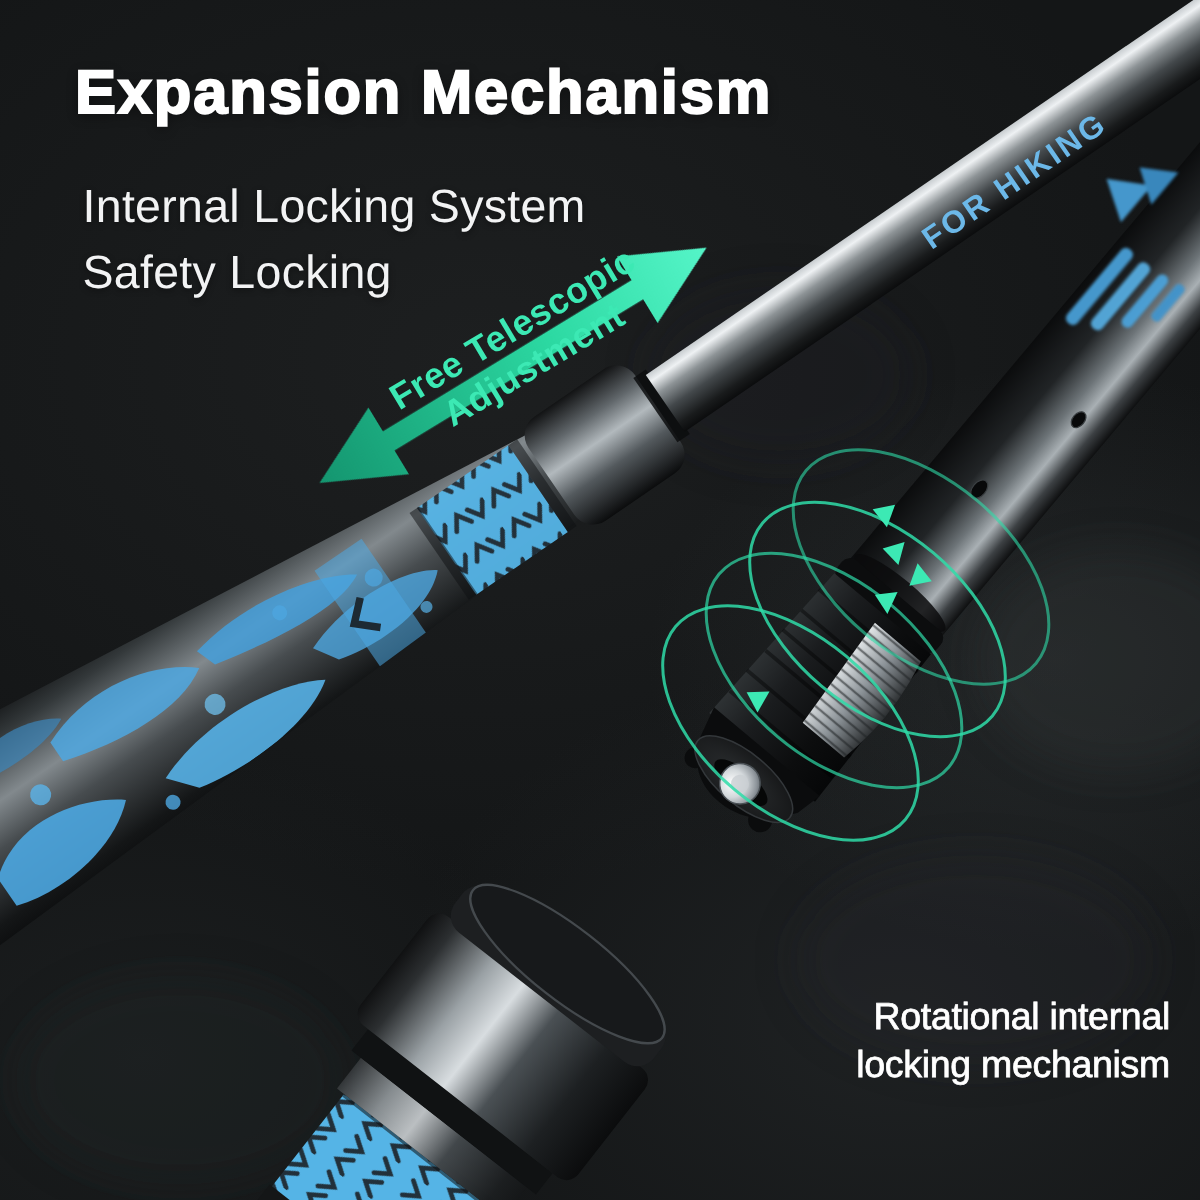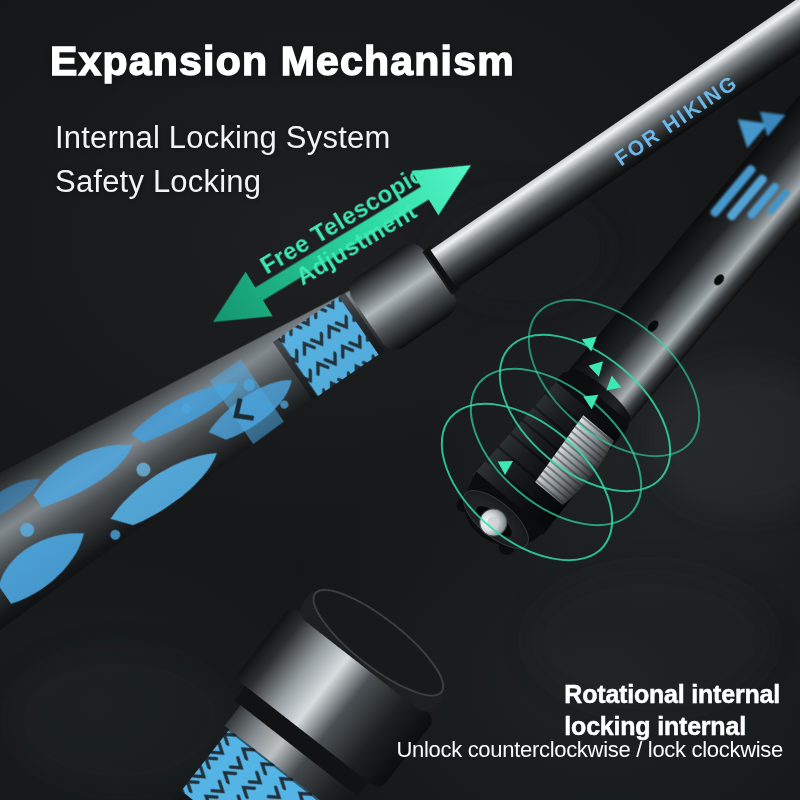--- a/index.html
+++ b/index.html
@@ -21,22 +21,22 @@
   }
   .sub{position:absolute;left:55px;color:#f2f3f4;font-size:31px;font-weight:400;
     letter-spacing:.2px;white-space:nowrap;text-shadow:0 1px 4px rgba(0,0,0,.4);}
   .sub1{top:120px;} .sub2{top:164px;}
   .telelabel{
     position:absolute;left:222px;top:204px;width:255px;text-align:center;
     transform:rotate(-31deg);color:#3ce9b4;font-size:24px;font-weight:700;
     line-height:1.18;letter-spacing:.4px;white-space:nowrap;
   }
   .note{
-    position:absolute;right:20px;top:663px;color:#ffffff;
-    font-size:25px;font-weight:700;line-height:1.26;letter-spacing:-.2px;white-space:nowrap;margin-top:16px;
+    position:absolute;right:20px;top:663px;text-align:right;color:#ffffff;
+    font-size:25px;font-weight:400;line-height:1.26;letter-spacing:-.2px;white-space:nowrap;
     -webkit-text-stroke:.5px #fff;
   }
   .caption{
     position:absolute;right:17px;top:737px;text-align:right;color:#fafbfb;
     font-size:22px;font-weight:400;letter-spacing:-.3px;white-space:nowrap;
   }
 </style>
 </head>
 <body>
 
@@ -236,17 +236,16 @@
   <div class="sub sub1">Internal Locking System</div>
   <div class="sub sub2">Safety Locking</div>
 
   <div class="telelabel">
     <div>Free Telescopic</div>
     <div>Adjustment</div>
   </div>
 
   <div class="note">
     <div>Rotational internal</div>
-    <div>locking internal</div>
+    <div>locking mechanism</div>
   </div>
-  <div class="caption">Unlock counterclockwise / lock clockwise</div>
 
 </div>
 
 </body></html>

